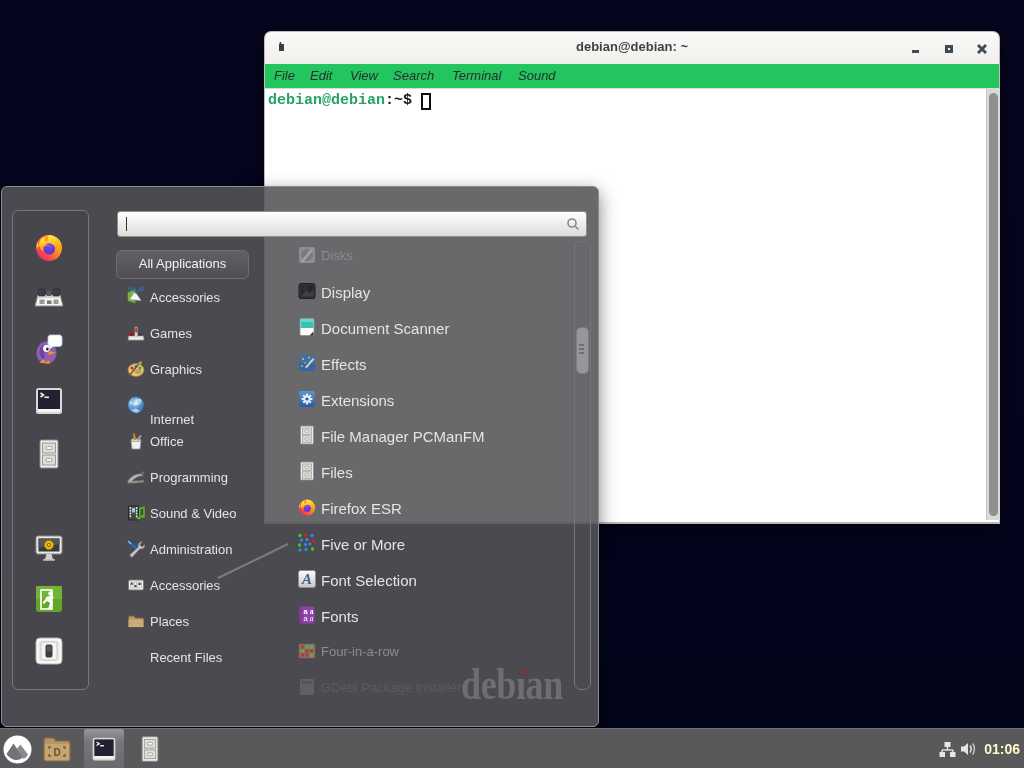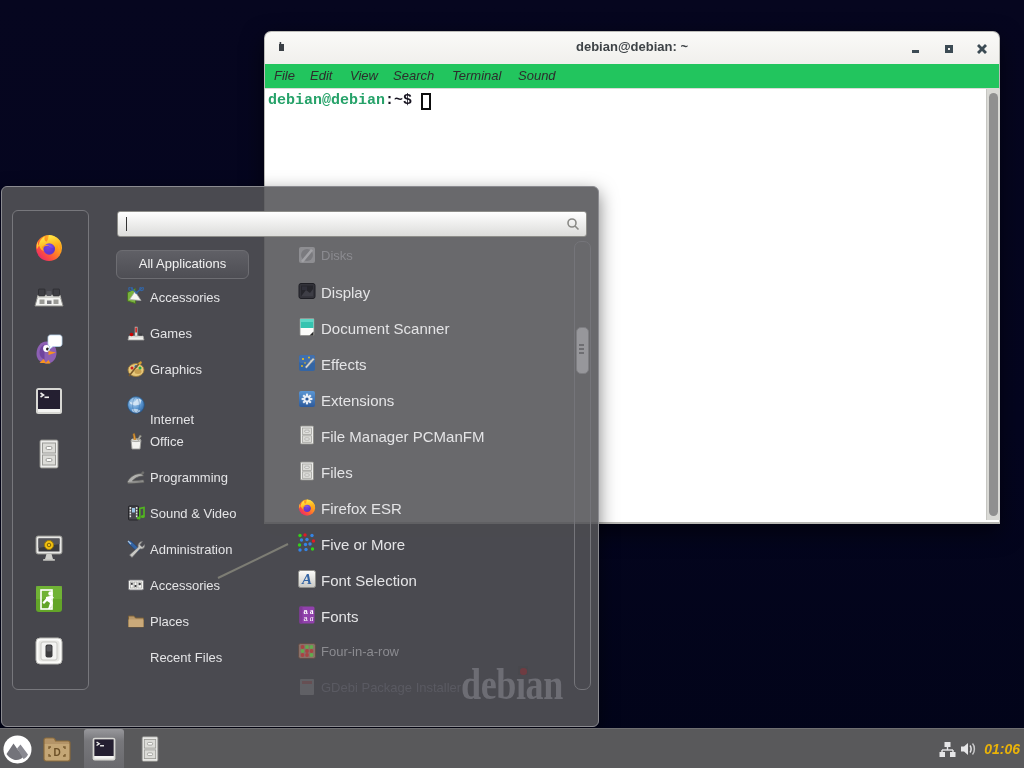--- a/index.html
+++ b/index.html
@@ -44,21 +44,21 @@
   .appdim{left:319px;font-size:13px;color:#8b8b90;}
   .cicon{left:125px;width:18px;height:18px;}
   .aicon{left:295px;width:20px;height:20px;}
   #watermark{left:459px;top:476px;font-family:"Liberation Serif",serif;font-size:44px;font-weight:bold;
         color:#6d6d74;letter-spacing:-0.5px;line-height:1;transform:scaleX(0.82);transform-origin:left top;}
   #mscroll{left:572px;top:54px;width:15px;height:447px;border:1px solid #75757a;border-radius:7px;}
   #mthumb{left:574px;top:140px;width:11px;height:45px;background:#97979b;border-radius:5px;border:1px solid #7e7e82;}
 
   
   #taskbar{left:0;top:728px;width:1024px;height:40px;background:#59595b;border-top:1px solid #6f6f71;}
-  #clock{right:4px;top:12px;font-size:14px;font-weight:bold;color:#eab308;font-style:italic;}
+  #clock{right:4px;top:12px;font-size:14px;font-weight:bold;color:#fef9c3;}
 </style>
 </head>
 <body>
 
 <div class="abs" id="term">
   <div class="abs titlebar"></div>
   <div class="abs title">debian@debian: ~</div>
 
   <svg class="abs" style="left:14px;top:11px" width="10" height="12" viewBox="0 0 10 12">
     <rect x="1" y="2" width="5" height="7" fill="#3a3f45"></rect>

